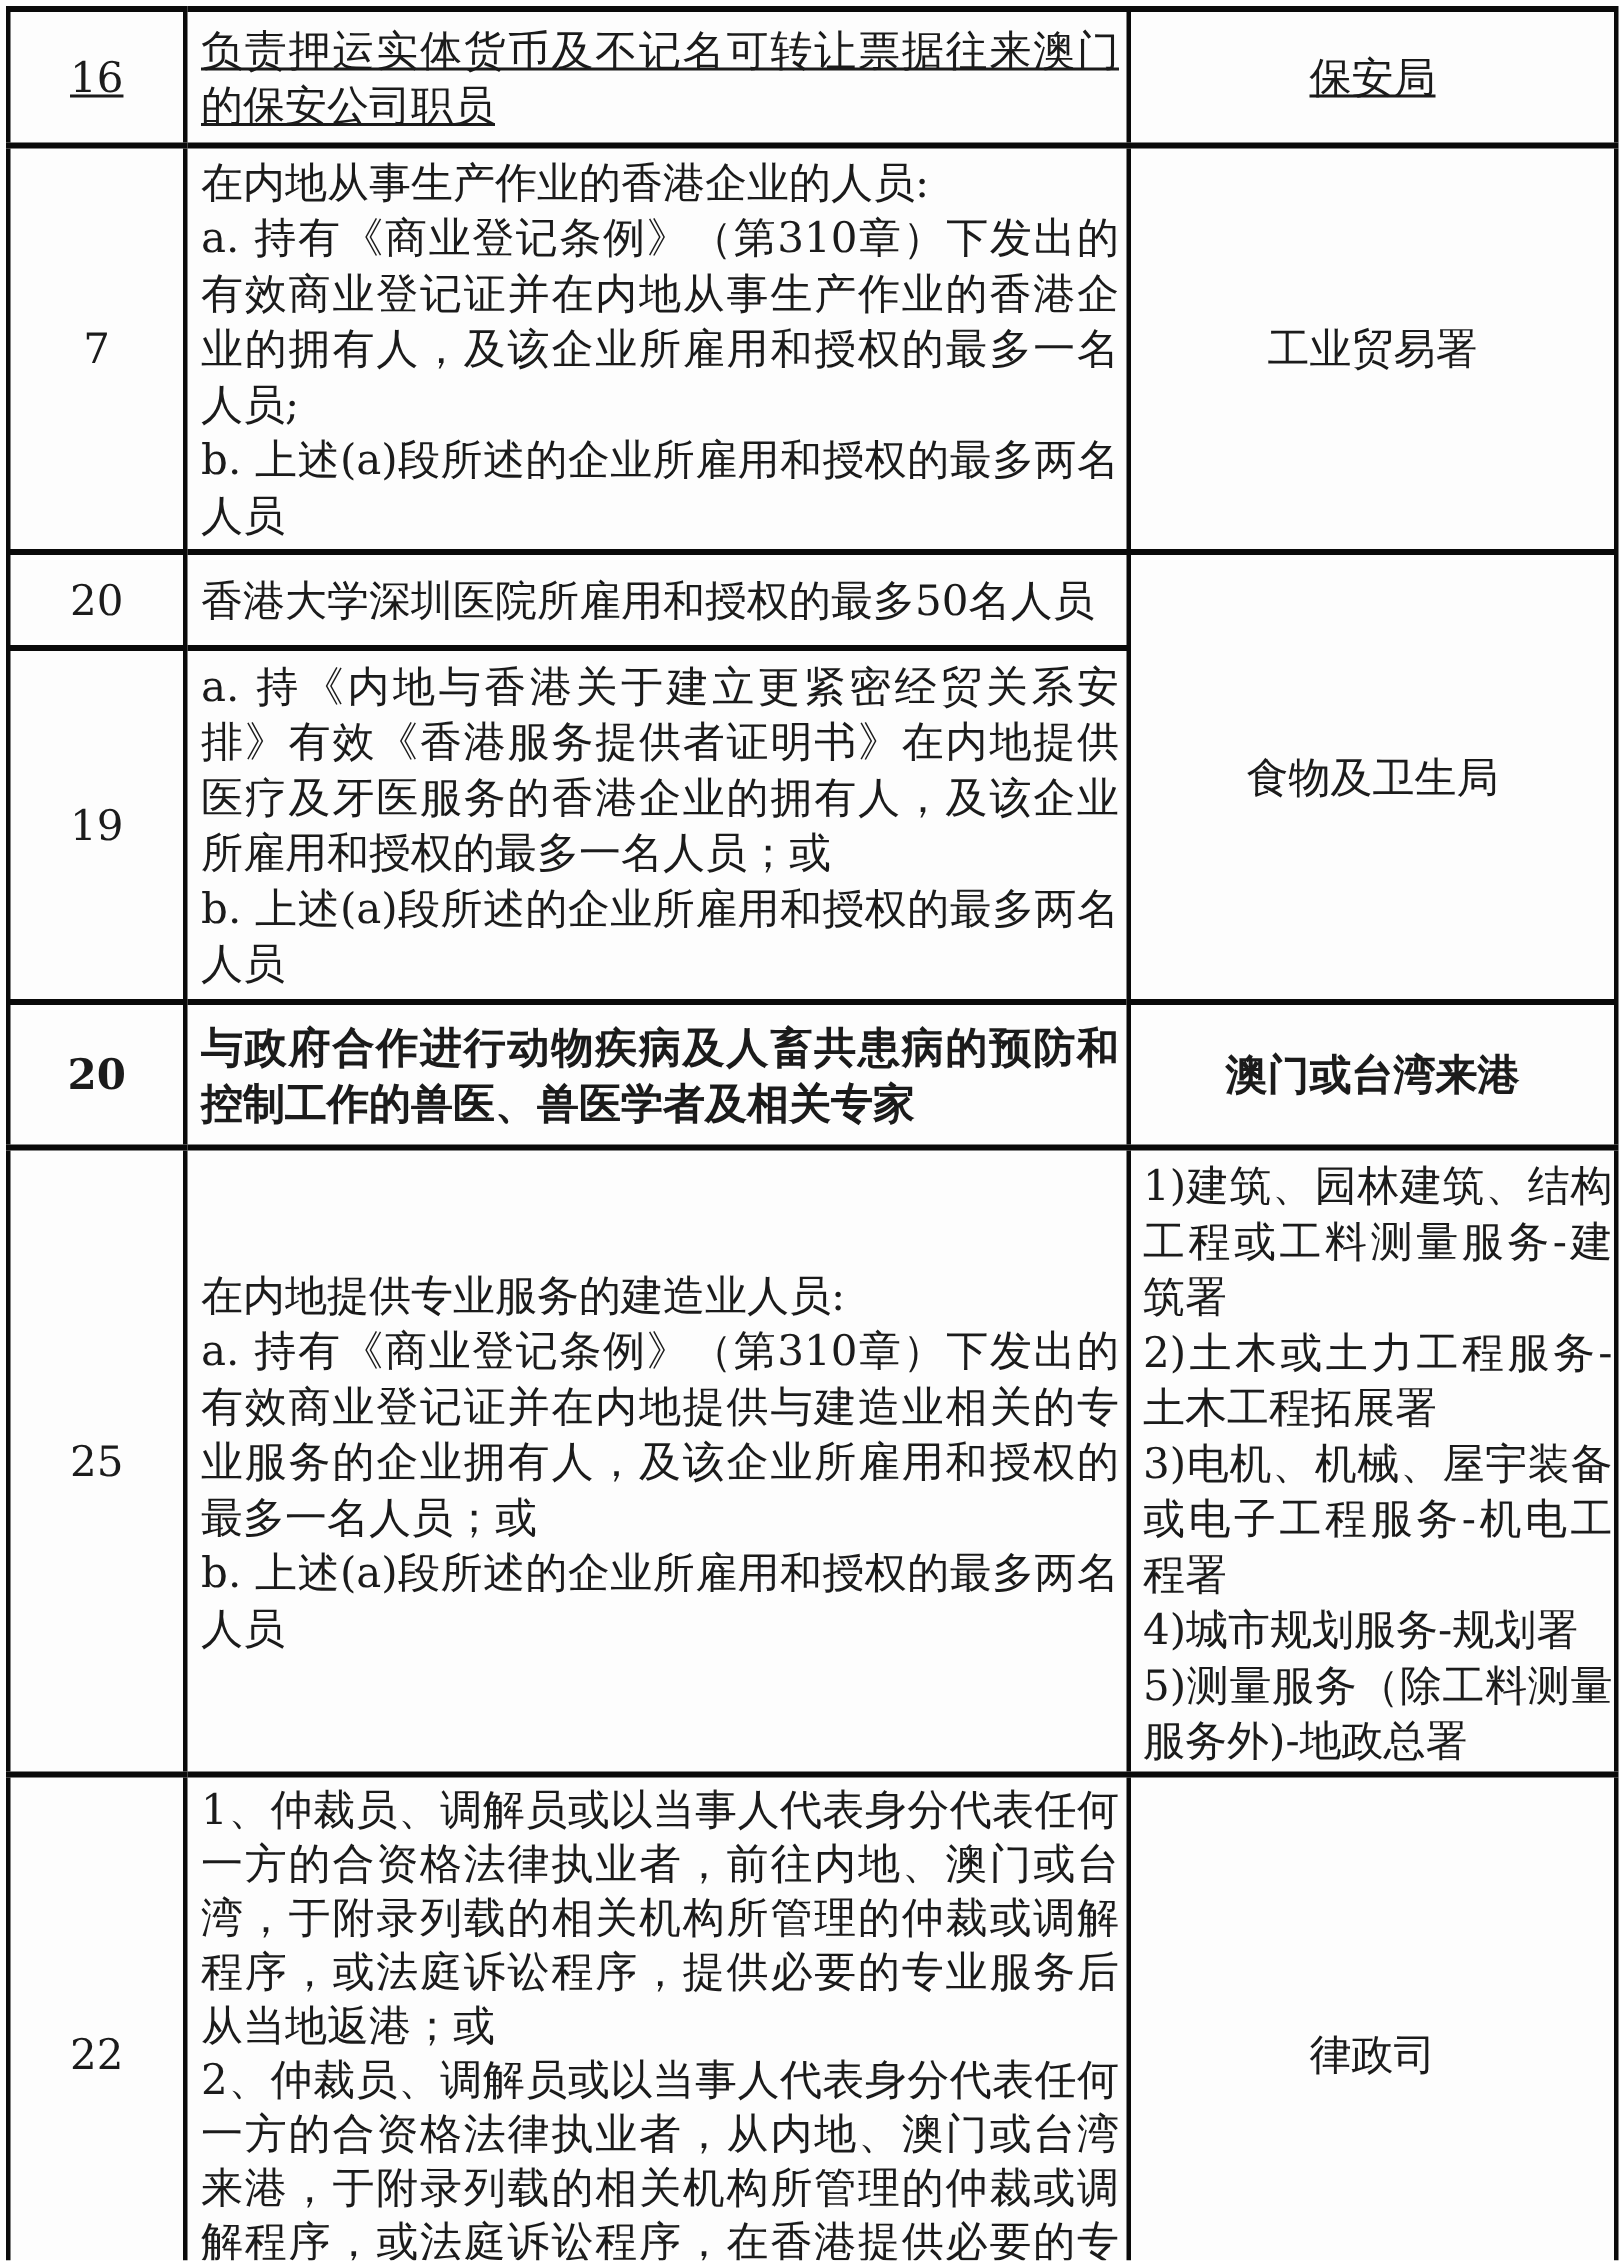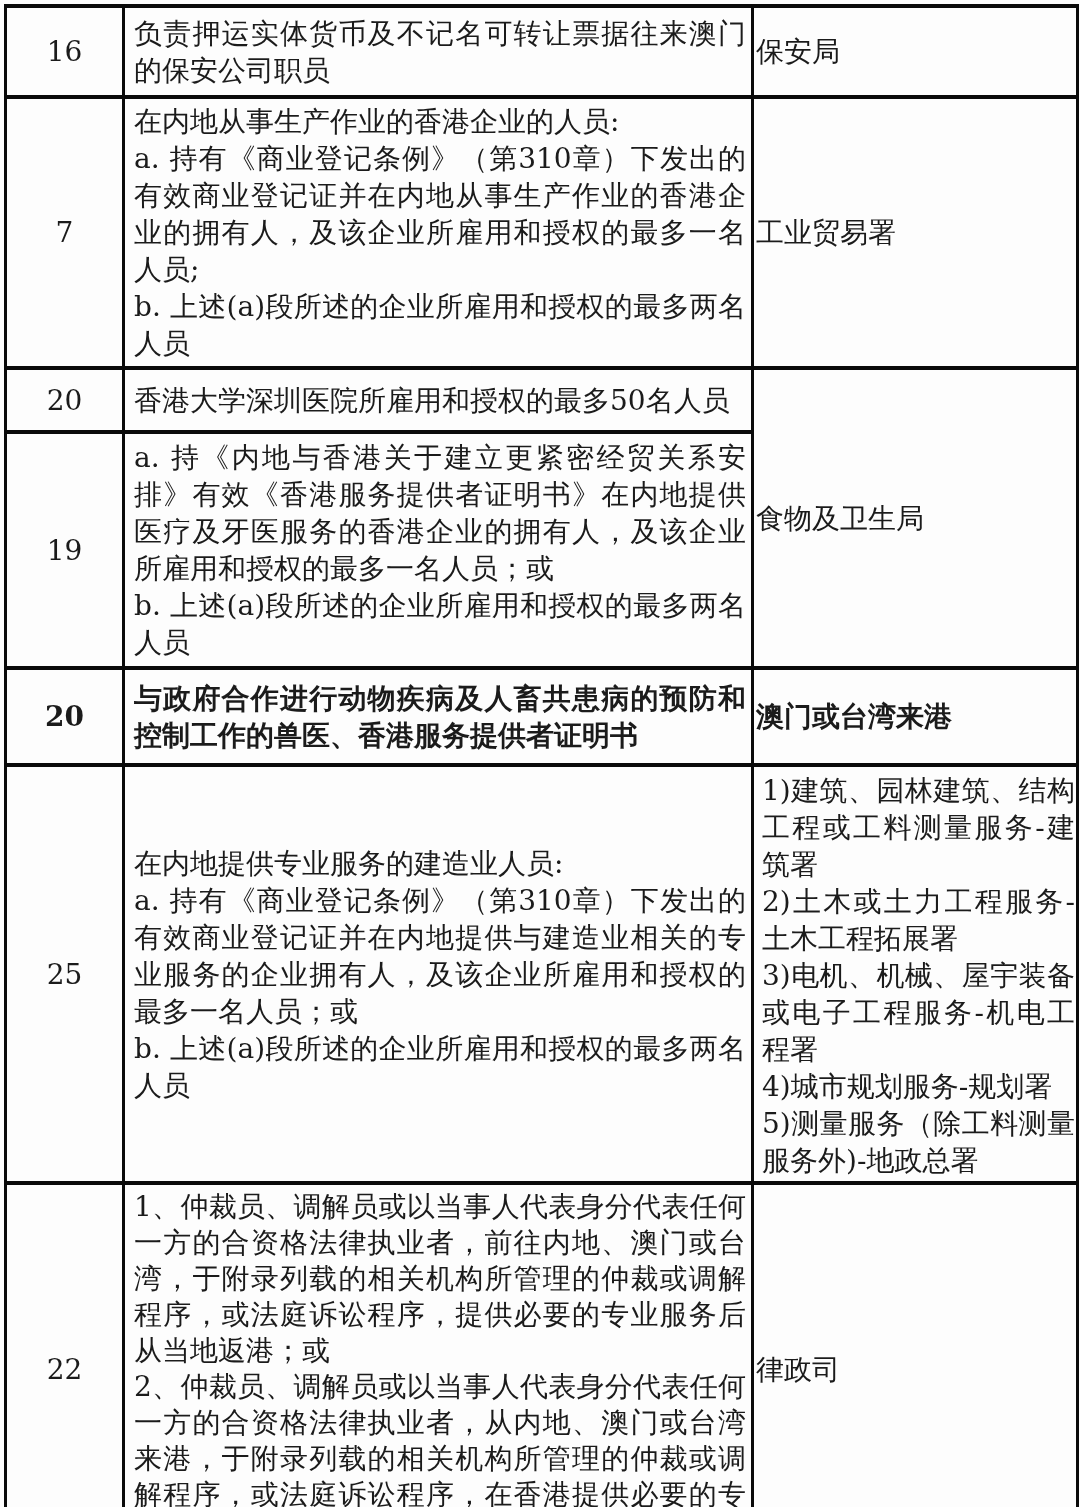--- a/index.html
+++ b/index.html
@@ -44,33 +44,33 @@
     font-family: "DejaVu Serif", "Liberation Serif", serif;
   }
   td.desc {
     vertical-align: middle;
     text-align: justify;
     padding: 4px 5px 4px 9px;
     white-space: pre-wrap;
     word-break: break-all;
   }
   td.dept {
-    text-align: left;
+    text-align: center;
     vertical-align: middle;
     padding: 2px;
   }
   td.dept-list {
     text-align: justify;
     vertical-align: top;
     padding: 5px 1px 2px 8px;
     white-space: pre-wrap;
     word-break: break-all;
     line-height: 35px;
   }
-  tr.r16 { height: 91px;  }
+  tr.r16 { height: 91px; text-decoration: underline;  }
   tr.r17 { height: 260px; }
   tr.r18 { height: 64px;  }
   tr.r19 { height: 236px; }
   tr.r20 { height: 97px; font-weight: bold;  }
   tr.r21 { height: 388px; }
   tr.r22 { height: 361px; }
   tr.r22 td.desc { line-height: 36px; }
 </style>
 </head>
 <body>
@@ -100,21 +100,21 @@
         <td class="desc">香港大学深圳医院所雇用和授权的最多50名人员</td>
         <td class="dept" rowspan="2">食物及卫生局</td>
       </tr>
       <tr class="r19">
         <td class="num">19</td>
         <td class="desc">a. 持《内地与香港关于建立更紧密经贸关系安排》有效《香港服务提供者证明书》在内地提供医疗及牙医服务的香港企业的拥有人，及该企业所雇用和授权的最多一名人员；或
 b. 上述(a)段所述的企业所雇用和授权的最多两名人员</td>
       </tr>
       <tr class="r20">
         <td class="num">20</td>
-        <td class="desc">与政府合作进行动物疾病及人畜共患病的预防和控制工作的兽医、香港服务提供者证明书</td>
+        <td class="desc">与政府合作进行动物疾病及人畜共患病的预防和控制工作的兽医、兽医学者及相关专家</td>
         <td class="dept">澳门或台湾来港</td>
       </tr>
       <tr class="r21">
         <td class="num">25</td>
         <td class="desc">在内地提供专业服务的建造业人员:
 a. 持有《商业登记条例》（第310章）下发出的有效商业登记证并在内地提供与建造业相关的专业服务的企业拥有人，及该企业所雇用和授权的最多一名人员；或
 b. 上述(a)段所述的企业所雇用和授权的最多两名人员</td>
         <td class="dept-list">1)建筑、园林建筑、结构工程或工料测量服务-建筑署
 2)土木或土力工程服务-土木工程拓展署
 3)电机、机械、屋宇装备或电子工程服务-机电工程署

